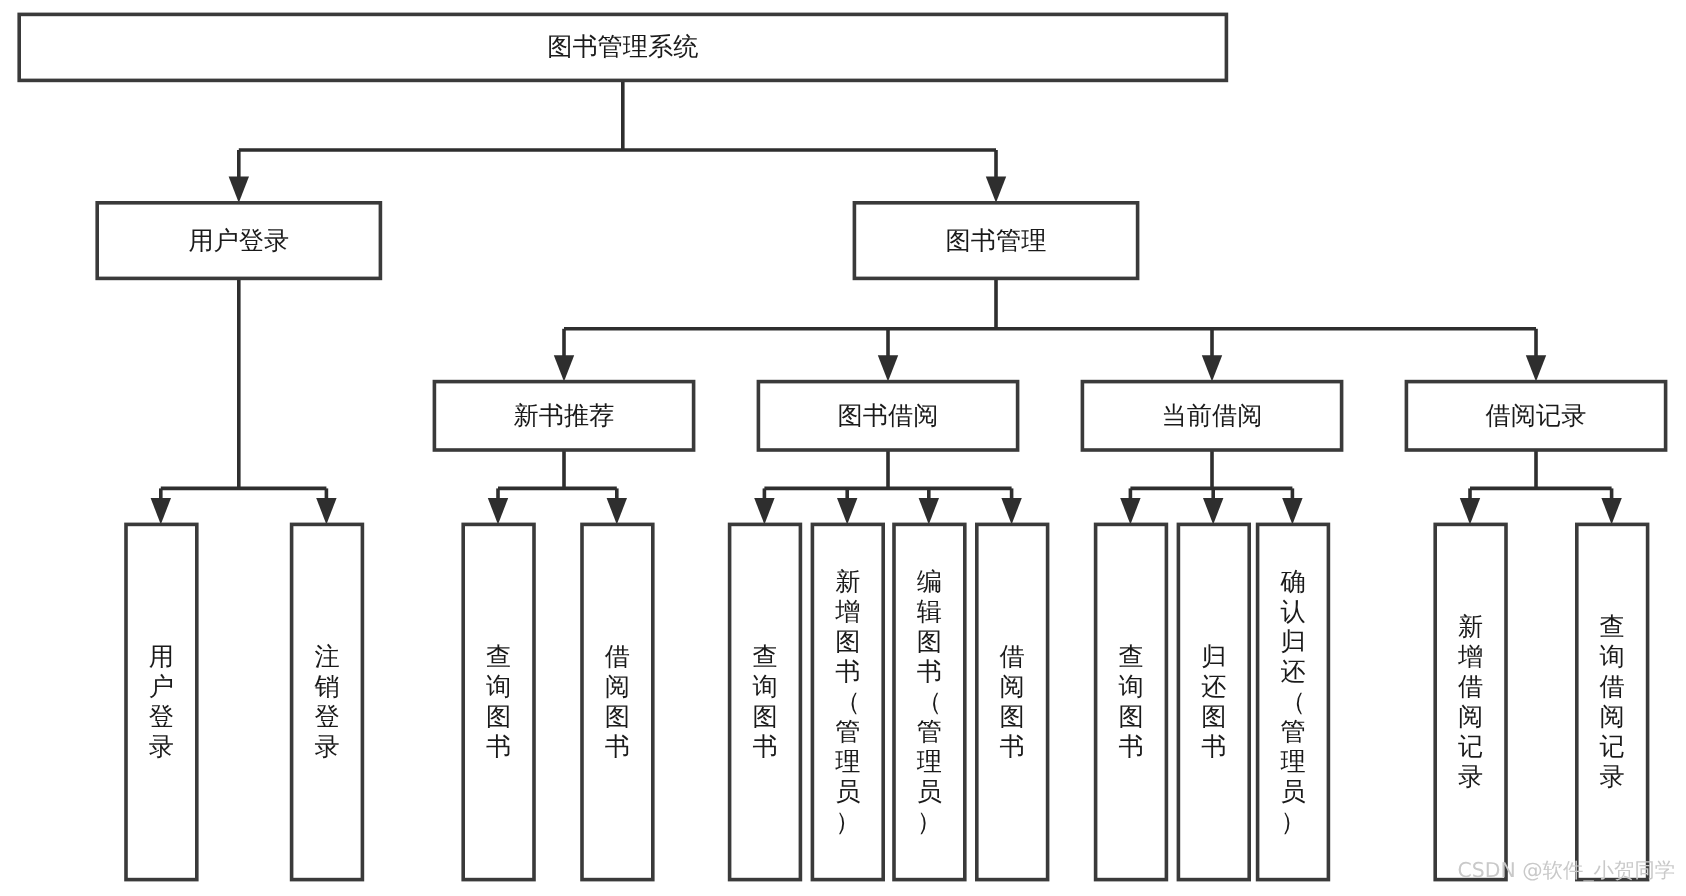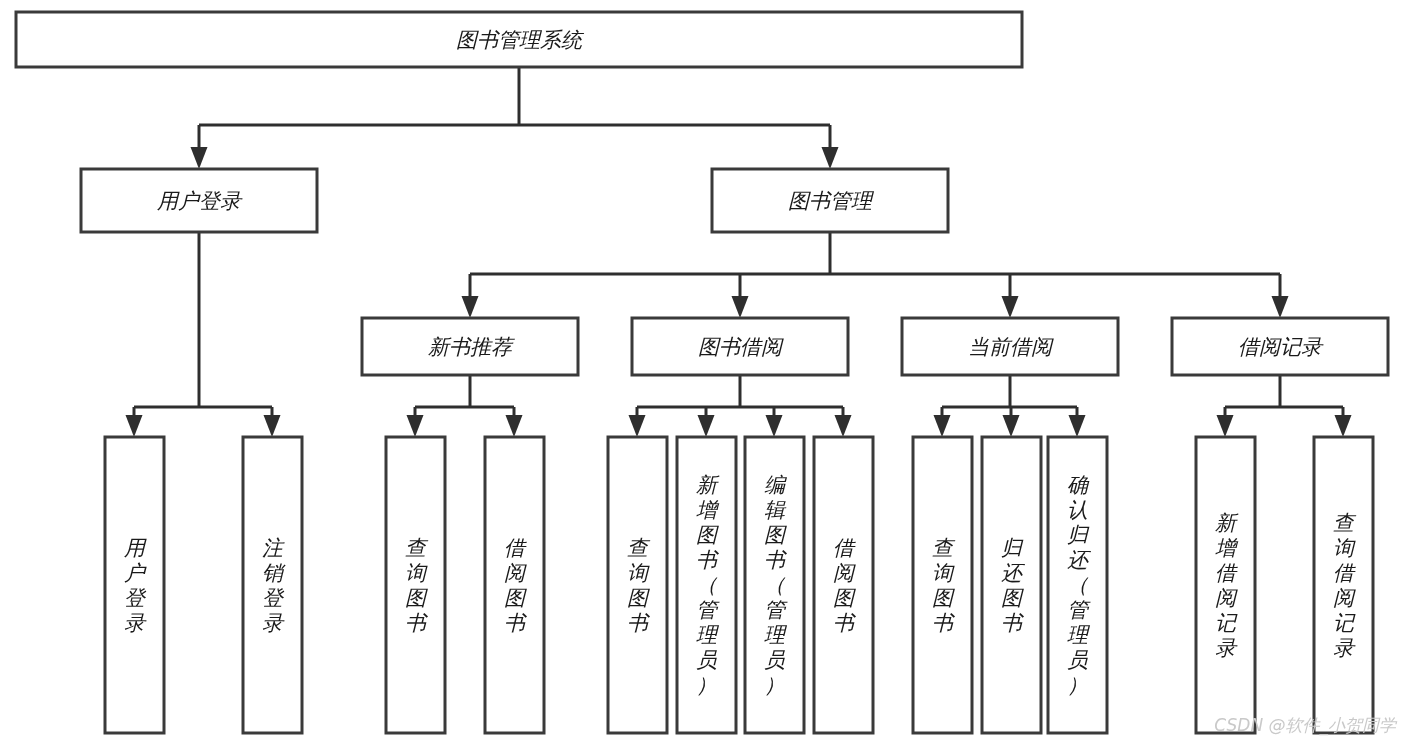--- a/index.html
+++ b/index.html
@@ -12,21 +12,20 @@
     width: 1405px;
     height: 747px;
     font-family: "DejaVu Sans", "Liberation Sans", sans-serif;
     overflow: hidden;
     position: relative;
   }
   #diagram-root {
     position: relative;
     width: 1405px;
     height: 627px;
-    font-style: italic;
   }
   svg.diagram-canvas {
     display: block;
     width: 1405px;
     height: 747px;
   }
   .node-box {
     fill: #ffffff;
     stroke: #3a3a3a;
     stroke-width: 3;

